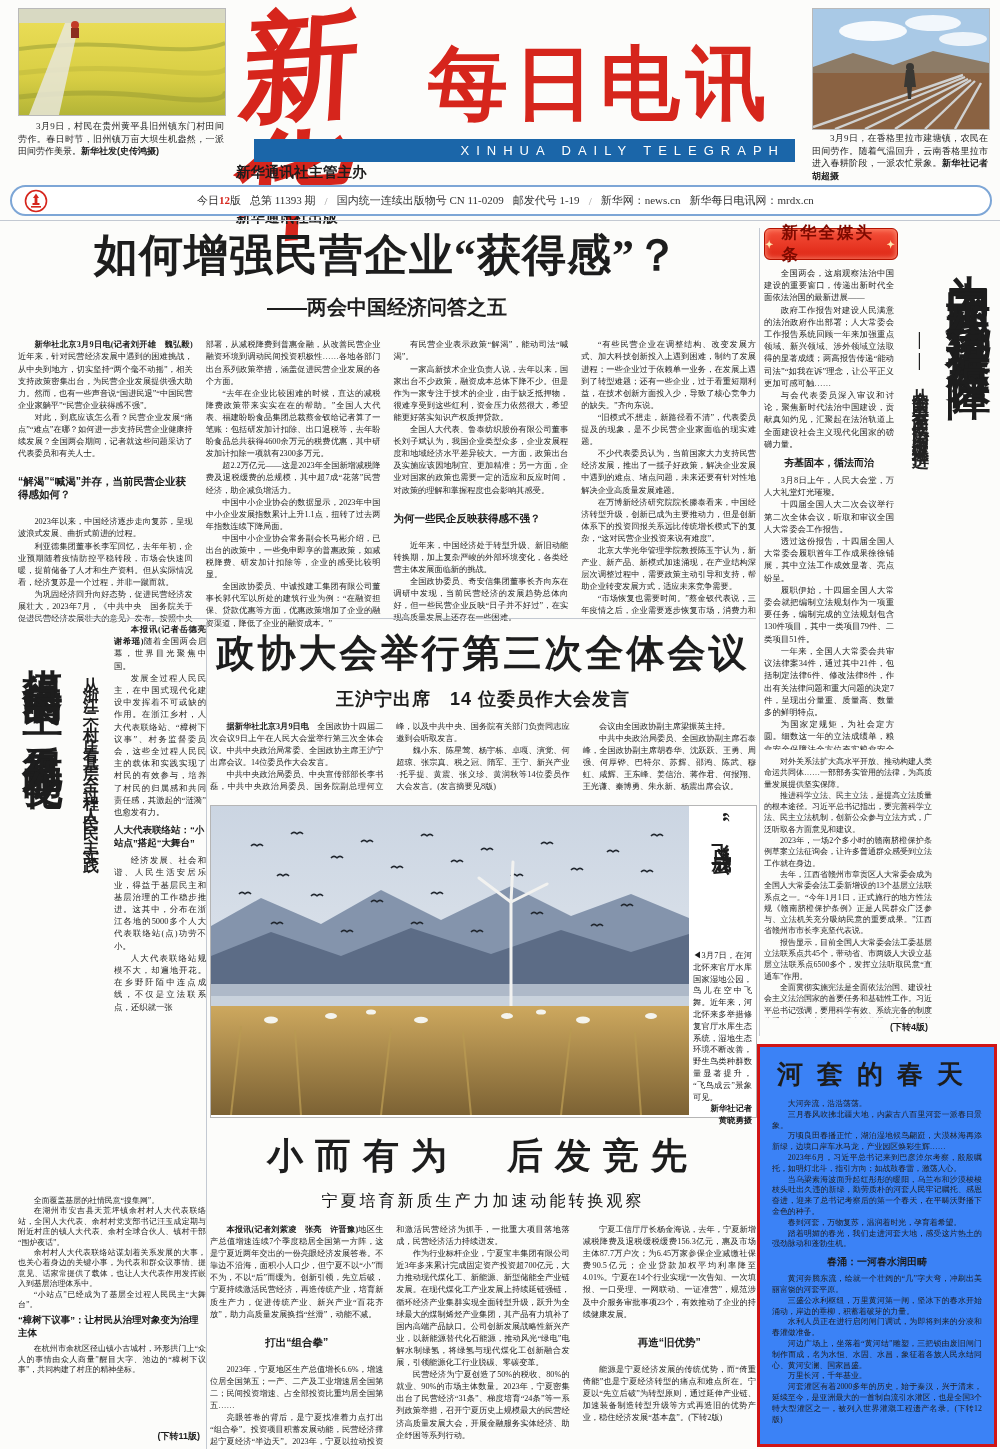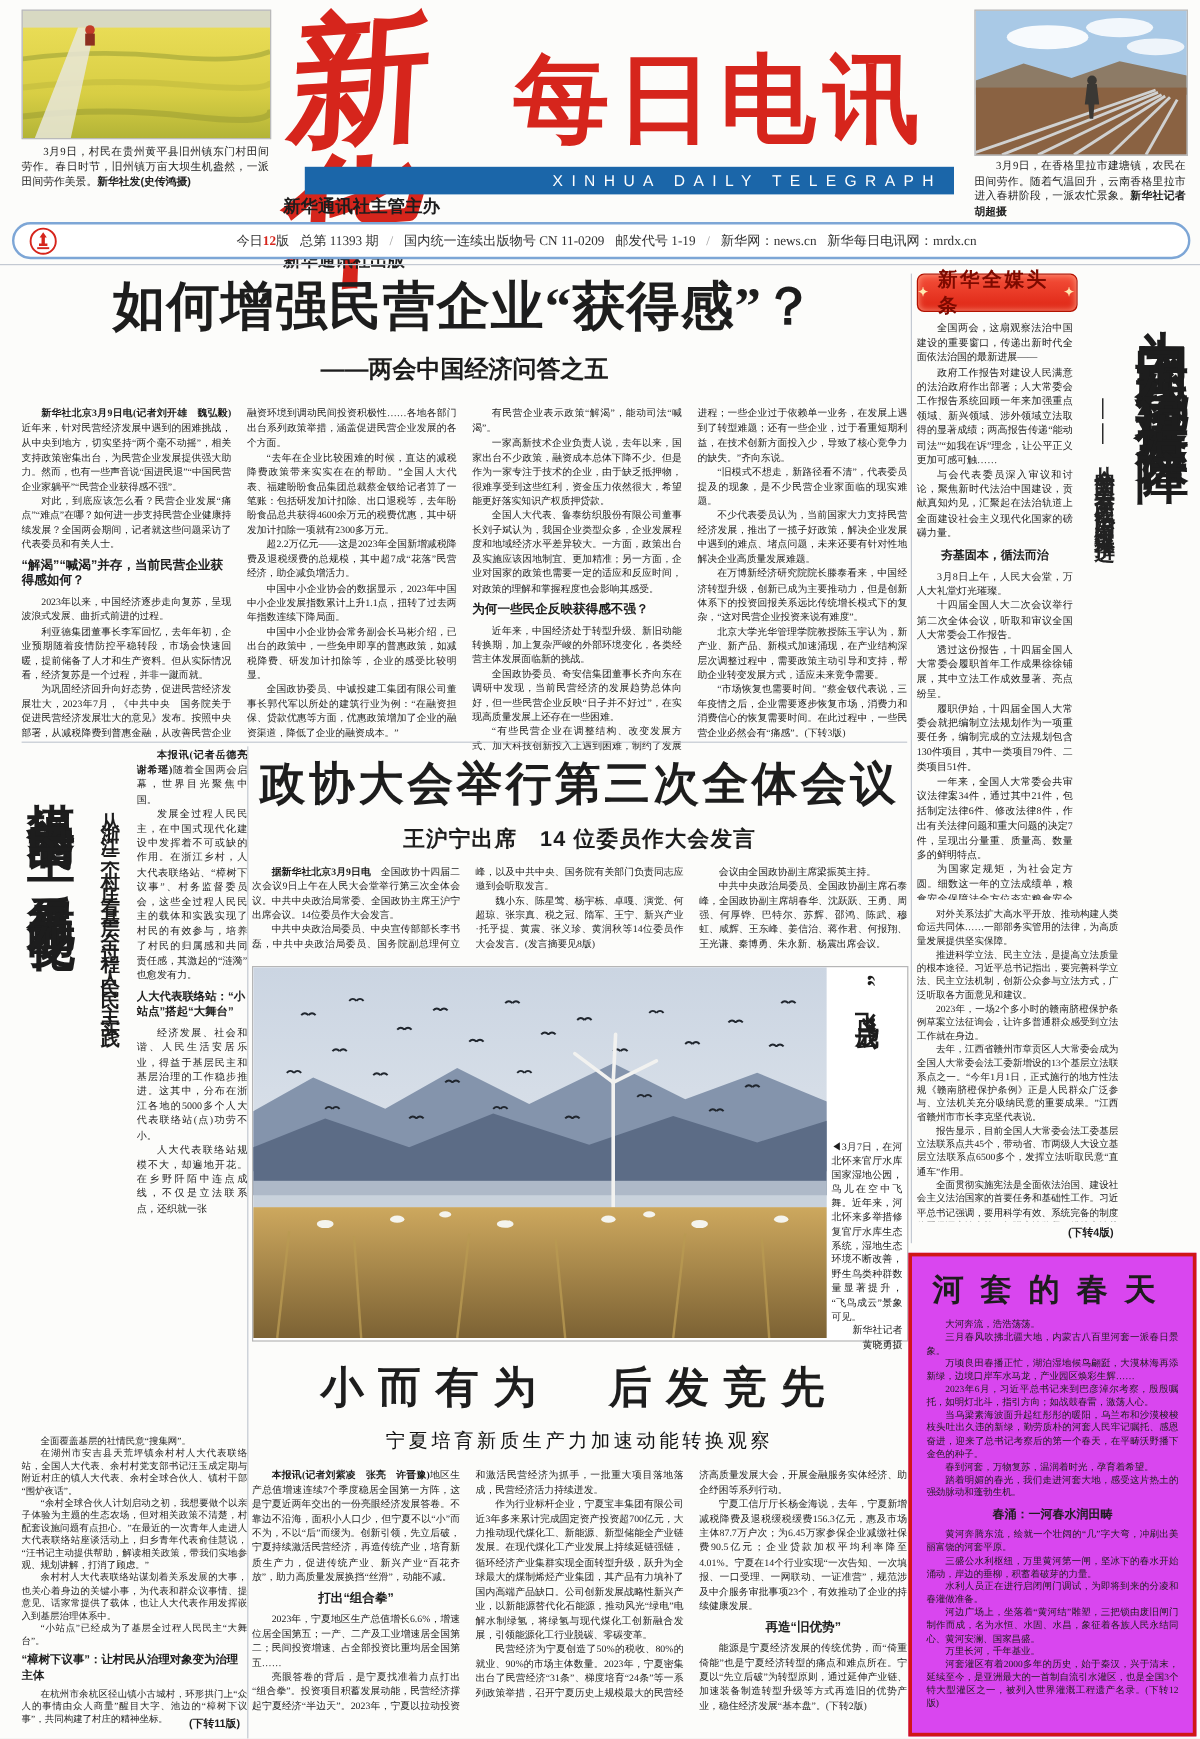--- a/index.html
+++ b/index.html
@@ -22,21 +22,21 @@
   .date-day{color:#d6251c;font-size:22px;font-weight:bold;}
   .infobar{border:2px solid #7da6d6;border-radius:16px;display:flex;align-items:center;
            font-size:11px;color:#333;padding:0 12px;gap:9px;background:#fff;}
   .infobar .sep{color:#999;}
   .red{color:#d6251c;}
   
   .lead-headline{font-size:44px;font-weight:900;text-align:center;letter-spacing:1px;line-height:1.1;}
   .lead-sub{font-size:20px;font-weight:bold;text-align:center;font-family:"Liberation Sans",sans-serif;}
   .colflow{column-gap:13px;overflow:hidden;}
   .colflow p{font-size:8.2px;line-height:12.1px;}
-  .colflow h4{font-size:10.5px;line-height:13px;margin:5px 0;text-indent:0;font-family:"Liberation Sans",sans-serif;}
+  .colflow h4{font-size:10.5px;line-height:13px;margin:15px 0;text-indent:0;font-family:"Liberation Sans",sans-serif;}
   .c4{column-count:4;}
   .c3{column-count:3;}
   .cont-note{text-indent:0;text-align:right;font-weight:bold;font-family:"Liberation Sans",sans-serif;}
   
   .badge{background:linear-gradient(180deg,#f4503a,#de2413);border:1px solid #b31200;border-radius:6px;
          color:#7d0a00;font-weight:900;font-size:16.5px;letter-spacing:2px;height:30px;display:flex;
          align-items:center;justify-content:center;gap:6px;font-family:"Liberation Sans",sans-serif;
          box-shadow:inset 0 0 6px #ff9c80;}
   .badge .spark{color:#ffe9b0;font-size:10px;}
   .right-body p{font-size:8.4px;line-height:12.2px;}
@@ -51,27 +51,27 @@
   .sb-body h4{font-size:9.5px;margin:5px 0;text-indent:0;font-family:"Liberation Sans",sans-serif;}
   .sb-body2 p{font-size:7.9px;line-height:10.4px;}
   .sb-body2 h4{font-size:9.5px;margin:4px 0;text-indent:0;font-family:"Liberation Sans",sans-serif;}
   
   .cppcc-headline{font-size:38px;font-weight:700;text-align:center;letter-spacing:3px;}
   .cppcc-deck{font-size:18px;font-weight:600;text-align:center;font-family:"Liberation Sans",sans-serif;letter-spacing:1px;}
   
   .photo-box{border:1px solid #b5b5b5;background:#fff;}
   .pcap-title{font-size:20px;font-weight:900;letter-spacing:5px;}
   .pcap p{font-size:8.3px;line-height:11.8px;}
-  .pcap .credit{text-indent:0;text-align:right;font-weight:normal;font-family:"Liberation Sans",sans-serif;}
+  .pcap .credit{text-indent:0;text-align:right;font-weight:bold;font-family:"Liberation Sans",sans-serif;}
   
   .nx-headline{font-size:36px;font-weight:900;text-align:center;letter-spacing:12px;}
   .nx-kicker{font-size:16px;text-align:center;font-family:"Liberation Sans",sans-serif;letter-spacing:3px;color:#111;}
   .nx-cols h4{text-align:center;}
   
-  .hetao{border:3px solid #d01616;background:#d946ef;padding:8px 12px 6px;overflow:hidden;}
+  .hetao{border:3px solid #d01616;background:#3b82f6;padding:8px 12px 6px;overflow:hidden;}
   .hetao-title{font-size:26px;font-weight:900;text-align:center;letter-spacing:14px;margin:2px 0 7px;}
   .hetao p{font-size:7.9px;line-height:10.8px;}
   .hetao h4{font-size:10px;text-align:center;margin:5px 0;text-indent:0;font-family:"Liberation Sans",sans-serif;}
 </style>
 </head>
 <body>
 
 <div class="page">
 
   <div class="abs photo-frame" style="left:18px;top:8px;width:206px;height:106px;">
@@ -223,21 +223,20 @@
     <div class="abs sb-body" style="left:96px;top:2px;width:92px;height:566px;overflow:hidden;">
         <p><b>本报讯(记者岳德亮　谢希瑶)</b>随着全国两会启幕，世界目光聚焦中国。</p>
         <p>发展全过程人民民主，在中国式现代化建设中发挥着不可或缺的作用。在浙江乡村，人大代表联络站、“樟树下议事”、村务监督委员会，这些全过程人民民主的载体和实践实现了村民的有效参与，培养了村民的归属感和共同责任感，其激起的“涟漪”也愈发有力。</p>
         <h4 class="inline-subhead">人大代表联络站：“小站点”搭起“大舞台”</h4>
         <p>经济发展、社会和谐、人民生活安居乐业，得益于基层民主和基层治理的工作稳步推进。这其中，分布在浙江各地的5000多个人大代表联络站(点)功劳不小。</p>
         <p>人大代表联络站规模不大，却遍地开花。在乡野阡陌中连点成线，不仅是立法联系点，还织就一张</p>
       </div>
     <div class="abs sb-body sb-body2" style="left:0;top:574px;width:188px;height:240px;overflow:hidden;">
         <p>全面覆盖基层的社情民意“搜集网”。</p>
         <p>在湖州市安吉县天荒坪镇余村村人大代表联络站，全国人大代表、余村村党支部书记汪玉成定期与附近村庄的镇人大代表、余村全球合伙人、镇村干部“围炉夜话”。</p>
-        <p>“余村全球合伙人计划启动之初，我想要做个以亲子体验为主题的生态农场，但对相关政策不清楚，村配套设施问题有点担心。”在最近的一次青年人走进人大代表联络站座谈活动上，归乡青年代表俞佳慧说，“汪书记主动提供帮助，解读相关政策，带我们实地参观、规划讲解，打消了顾虑。”</p>
         <p>余村村人大代表联络站谋划着关系发展的大事，也关心着身边的关键小事，为代表和群众议事情、提意见、话家常提供了载体，也让人大代表作用发挥嵌入到基层治理体系中。</p>
         <p>“小站点”已经成为了基层全过程人民民主“大舞台”。</p>
         <h4 class="inline-subhead">“樟树下议事”：让村民从治理对象变为治理主体</h4>
         <p>在杭州市余杭区径山镇小古城村，环形拱门上“众人的事情由众人商量”醒目大字、池边的“樟树下议事”，共同构建了村庄的精神坐标。</p>
       </div>
     <div class="abs cont-note" style="right:6px;bottom:6px;font-size:9px;">(下转11版)</div>
   </div>
 
   <div class="abs" style="left:210px;top:622px;width:546px;height:181px;">
     <div class="cppcc-headline" style="margin-top:6px;">政协大会举行第三次全体会议</div>

